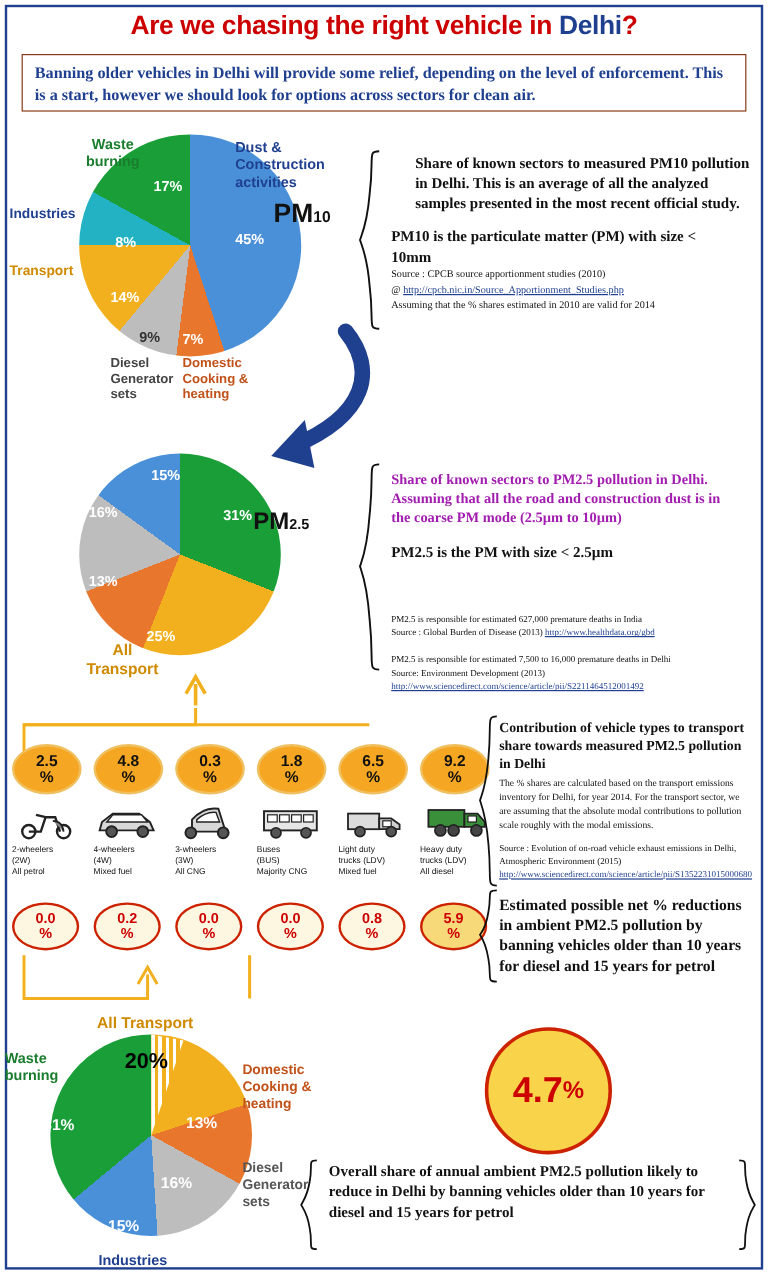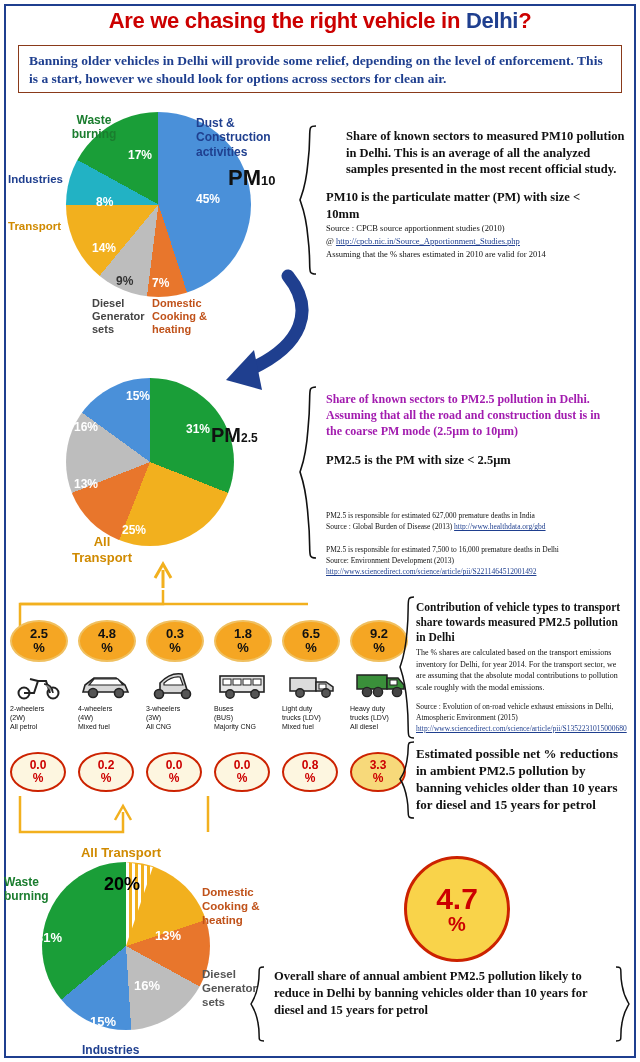--- a/index.html
+++ b/index.html
@@ -55,21 +55,21 @@
     text-align:center; line-height:1.05;
   }
   .veh-cap {
     position:absolute; font-family:"Liberation Sans", sans-serif;
     font-size:7px; color:#111; line-height:1.25; text-align:left;
   }
   .link { color:#1f3f8f; text-decoration:underline; }
 
   .big-circle {
     position:absolute; border-radius:50%;
-    display:flex; flex-direction:column; align-items:center; justify-content:center;
+    display:flex; flex-direction:row; align-items:center; justify-content:center;
     font-family:"Liberation Sans", sans-serif; font-weight:bold;
     background:#f9d34a; border:3px solid #cc2200; color:#cc0000;
   }
 </style>
 </head>
 <body>
 
 <div class="frame"></div>
 
 <div class="title">
@@ -302,21 +302,21 @@
   <div class="ellipse" style="left:146px; top:752px; width:56px; height:40px; background:#fdf6e0; border:2.5px solid #cc2200; color:#cc0000; font-size:12px;">
     <div><span>0.0</span><br><span>%</span></div>
   </div>
   <div class="ellipse" style="left:214px; top:752px; width:56px; height:40px; background:#fdf6e0; border:2.5px solid #cc2200; color:#cc0000; font-size:12px;">
     <div><span>0.0</span><br><span>%</span></div>
   </div>
   <div class="ellipse" style="left:282px; top:752px; width:56px; height:40px; background:#fdf6e0; border:2.5px solid #cc2200; color:#cc0000; font-size:12px;">
     <div><span>0.8</span><br><span>%</span></div>
   </div>
   <div class="ellipse" style="left:350px; top:752px; width:56px; height:40px; background:#f7d97a; border:2.5px solid #cc2200; color:#cc0000; font-size:12px;">
-    <div><span>3.3</span><br><span>%</span></div>
+    <div><span>5.9</span><br><span>%</span></div>
   </div>
 </div>
 
 <div class="brace" style="left:398px; top:740px;">
   <svg width="20" height="80" viewBox="0 0 20 80">
     <path d="M16 2 C7 2 12 5 9 20 C7 33 4 36 2 39 C4 42 7 47 9 59 C12 75 7 78 16 78" fill="none" stroke="#111" stroke-width="1.5"></path>
   </svg>
 </div>
 <div class="note" style="left:416px; top:745px; width:208px; font-size:13px; font-weight:bold; color:#111; line-height:1.32;">
   <span>Estimated possible net % reductions in ambient PM2.5 pollution by banning vehicles older than 10 years for diesel and 15 years for petrol</span>

